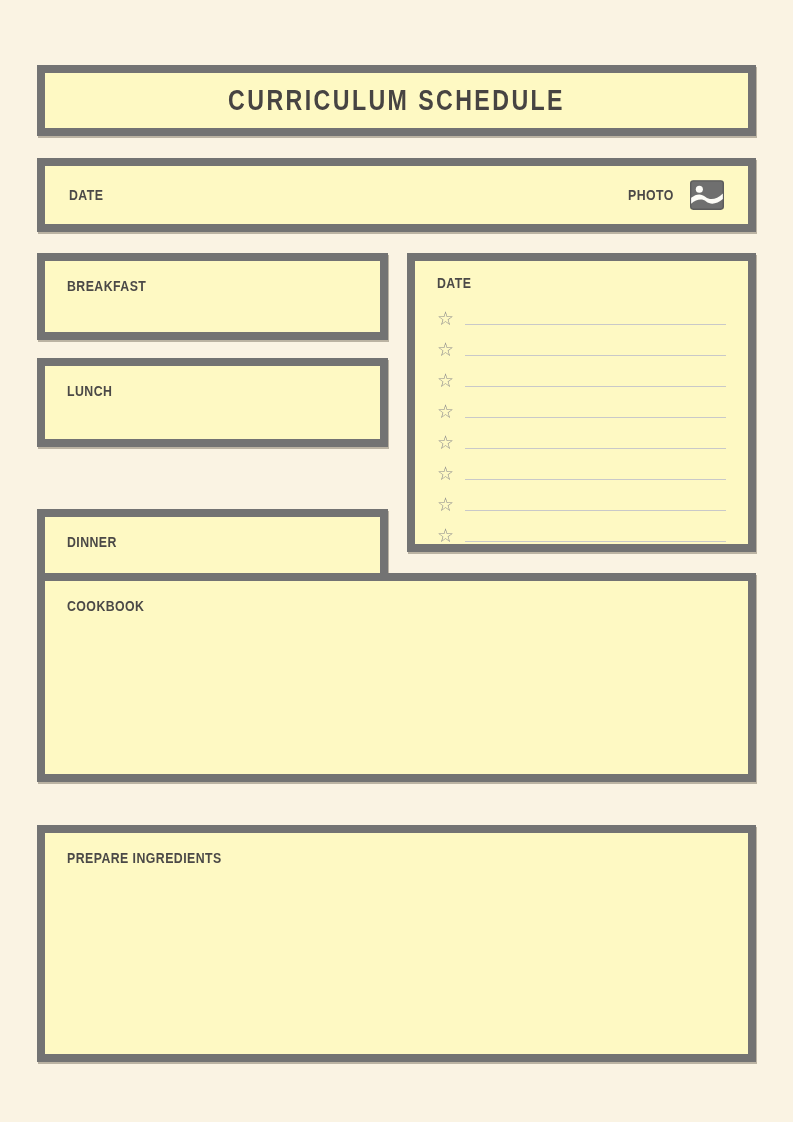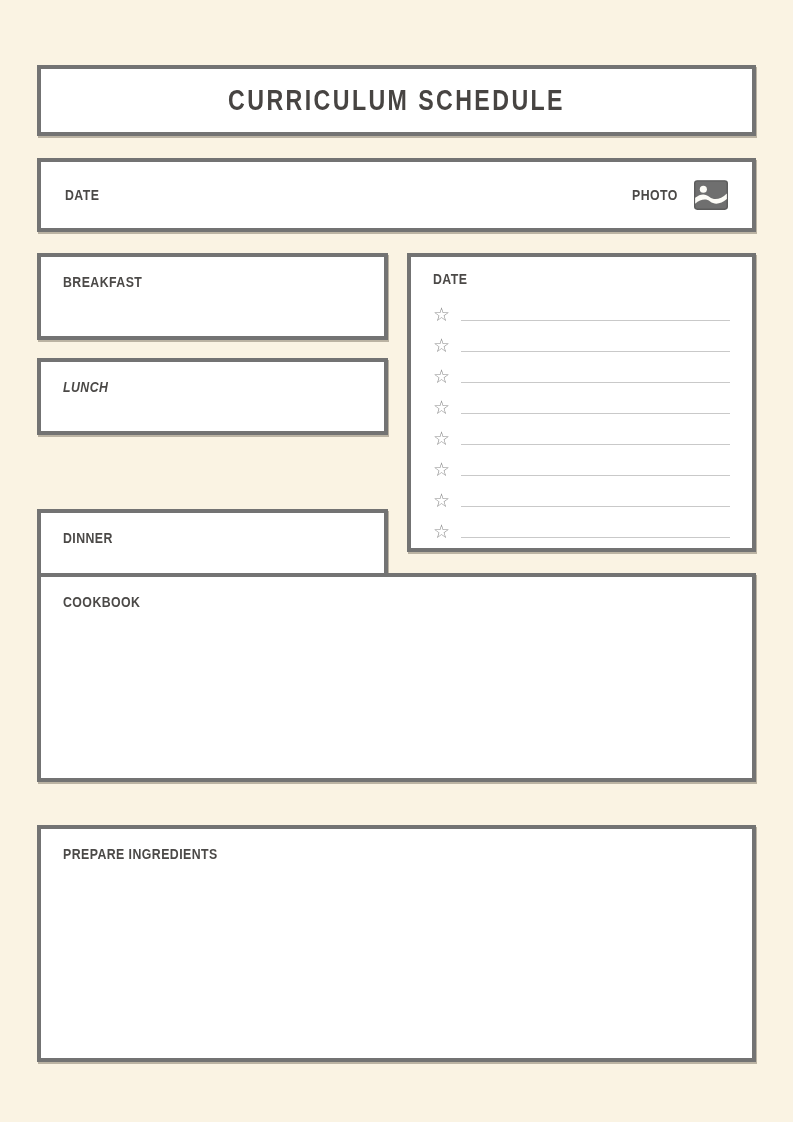--- a/index.html
+++ b/index.html
@@ -5,33 +5,33 @@
   html, body { margin: 0; padding: 0; }
   body {
     width: 793px; height: 1122px;
     background: #faf3e3;
     position: relative;
     font-family: "Liberation Sans", sans-serif;
     overflow: hidden;
   }
   .box {
     position: absolute;
-    background: #ffffff;
-    border: 4px solid #737373;
+    background: #fef9c3;
+    border: 8px solid #737373;
     box-sizing: border-box;
     box-shadow: 1px 2px 0 rgba(110, 102, 85, 0.45);
   }
   
   .title-box   { left: 37px; top: 65px;  width: 719px; height: 71px;
                  display: flex; align-items: center; justify-content: center; }
   .info-box    { left: 37px; top: 158px; width: 719px; height: 74px;
                  display: flex; align-items: center; justify-content: space-between;
                  padding: 0 24px; }
   .breakfast-box { left: 37px; top: 253px; width: 351px; height: 87px; }
-  .lunch-box     { left: 37px; top: 358px; width: 351px; height: 77px; font-style: italic; }
+  .lunch-box     { left: 37px; top: 358px; width: 351px; height: 89px; }
   .dinner-box    { left: 37px; top: 465px; width: 351px; height: 85px; margin-top: 44px; }
   .dates-box     { left: 407px; top: 253px; width: 349px; height: 299px;
                    padding: 13px 22px 0 22px; }
   .cookbook-box  { left: 37px; top: 573px; width: 719px; height: 209px; }
   .prepare-box   { left: 37px; top: 825px; width: 719px; height: 237px; }
 
   .pad-label { padding: 16px 0 0 22px; }
 
   .title {
     font-size: 29px;

